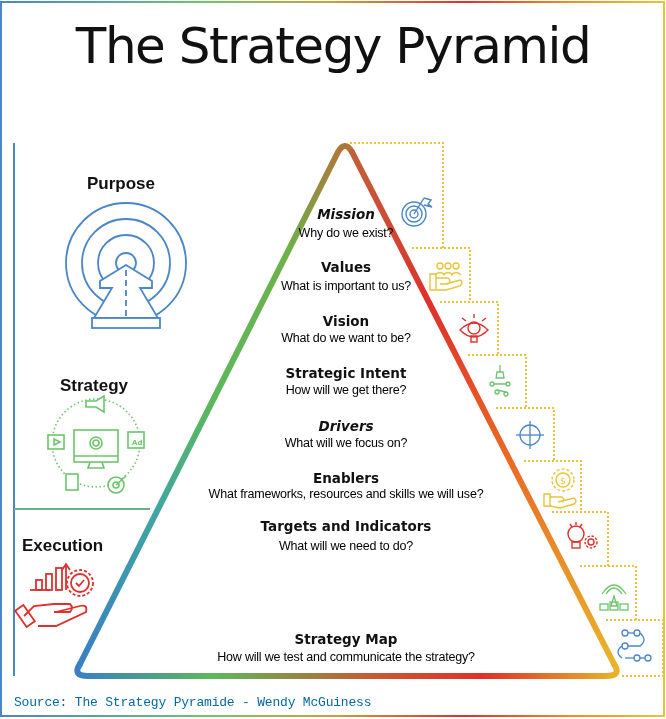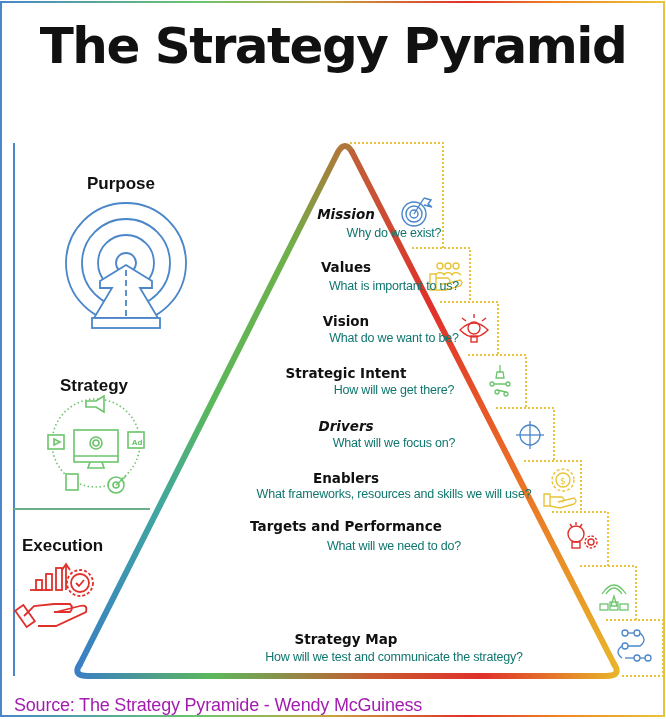--- a/index.html
+++ b/index.html
@@ -1,29 +1,29 @@
 <!DOCTYPE html>
 <html><head>
 <meta charset="utf-8">
 <style>
   html, body { margin:0; padding:0; background:#ffffff; }
   body { width:666px; height:719px; position:relative; overflow:hidden;
          font-family:"Liberation Sans", "DejaVu Sans", sans-serif; }
   #stage { position:absolute; left:0; top:0; width:666px; height:719px; }
   .title { position:absolute; left:0; top:8px; width:666px; text-align:center;
-           font-family:"DejaVu Sans", sans-serif; font-weight:bold; font-size:50px;
+           font-family:"DejaVu Sans", sans-serif; font-weight:normal; font-size:50px;
            letter-spacing:-1.5px; color:#111; line-height:76px; }
   .side-label { position:absolute; font-family:Liberation Sans, sans-serif; font-weight:bold;
                 font-size:17px; color:#111; }
   .row-title { position:absolute; text-align:center; font-family:"DejaVu Sans", sans-serif;
                font-weight:bold; font-size:13.5px; color:#111; white-space:nowrap; transform:translateX(-50%); }
   .row-sub { position:absolute; text-align:center; font-family:"Liberation Sans", sans-serif;
-             font-size:12.5px; color:#0f766e; white-space:nowrap; transform:translateX(-50%); letter-spacing:-0.2px;margin-left:48px; }
-  .source { position:absolute; left:14px; top:695px; font-family:Liberation Sans, sans-serif;
-            font-size:18px; color:#a21caf; letter-spacing:-0.2px; }
+             font-size:12.5px; color:#000000; white-space:nowrap; transform:translateX(-50%); letter-spacing:-0.2px; }
+  .source { position:absolute; left:14px; top:695px; font-family:Liberation Mono, monospace;
+            font-size:13px; color:#0369a1; letter-spacing:-0.2px; }
 </style>
 </head>
 <body>
 
 <div id="stage">
 
   <svg width="666" height="719" viewBox="0 0 666 719" style="position:absolute;left:0;top:0">
     <defs>
       <linearGradient id="rainbowH" x1="0" y1="0" x2="1" y2="0">
         <stop offset="0" stop-color="#4a86c8"></stop>
@@ -227,21 +227,21 @@
 
   <div class="row-title" style="left:346px;top:365px;">Strategic Intent</div>
   <div class="row-sub" style="left:346px;top:383px;">How will we get there?</div>
 
   <div class="row-title" style="left:346px;top:418px;font-style:italic;">Drivers</div>
   <div class="row-sub" style="left:346px;top:436px;">What will we focus on?</div>
 
   <div class="row-title" style="left:346px;top:470px;">Enablers</div>
   <div class="row-sub" style="left:346px;top:487px;">What frameworks, resources and skills we will use?</div>
 
-  <div class="row-title" style="left:346px;top:518px;">Targets and Performance</div>
+  <div class="row-title" style="left:346px;top:518px;">Targets and Indicators</div>
   <div class="row-sub" style="left:346px;top:539px;">What will we need to do?</div>
 
 
   <div class="row-title" style="left:346px;top:631px;">Strategy Map</div>
   <div class="row-sub" style="left:346px;top:650px;">How will we test and communicate the strategy?</div>
 
   <div class="source">Source: The Strategy Pyramide - Wendy McGuiness</div>
 </div>
 
 </body></html>

